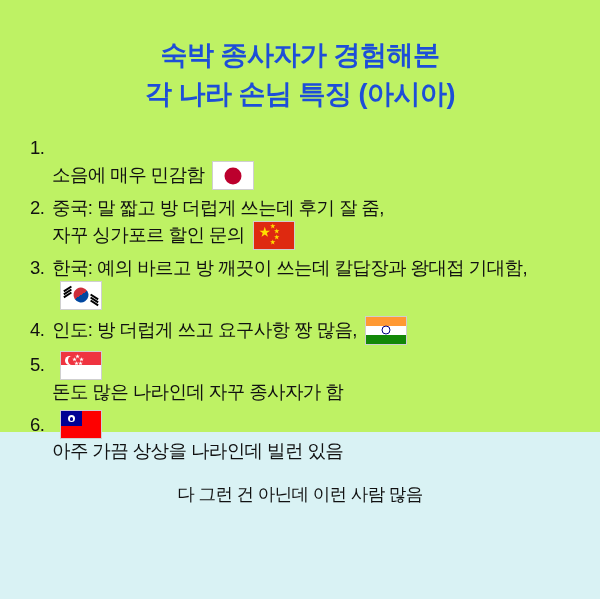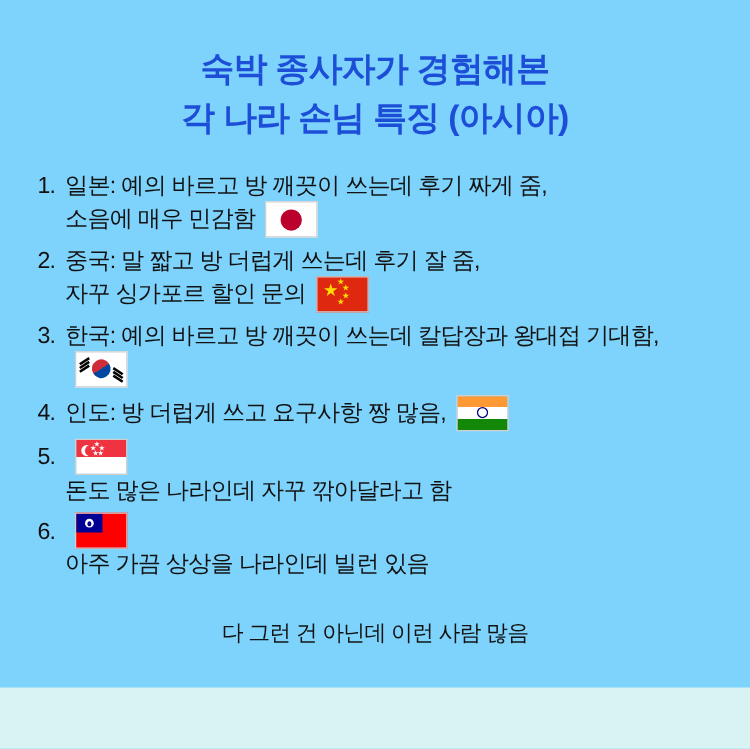--- a/index.html
+++ b/index.html
@@ -9,24 +9,24 @@
   body {
     width: 600px;
     height: 599px;
     background: #d9f2f4;
     font-family: "Liberation Sans", sans-serif;
     overflow: hidden;
   }
   .card {
     position: relative;
     width: 600px;
-    height: 550px;
+    height: 432px;
     box-sizing: border-box;
     padding: 36px 24px 20px 24px;
-    background: #7dd3fc;
+    background: #bef264;
   }
   .title-block {
     text-align: center;
     color: #1d4ed8;
     font-weight: bold;
     font-size: 27px;
     line-height: 1.45;
     letter-spacing: -0.5px;
     margin-bottom: 22px;
   }
@@ -195,39 +195,38 @@
     left: 1.6px; top: 1.6px;
     width: 3.8px; height: 3.8px;
     border-radius: 50%;
     background: #000095;
   }
   .footer {
     text-align: center;
     color: #111111;
     font-size: 17.5px;
     letter-spacing: -0.6px;
-    margin-top: 30px;
+    margin-top: 18px;
   }
 </style>
 </head>
 <body>
 
 <div class="card">
 
   <div class="title-block">
     <span class="title-line">숙박 종사자가 경험해본</span>
     <span class="title-line">각 나라 손님 특징 (아시아)</span>
   </div>
 
   <ul class="list">
 
     <li class="item">
       <div class="line-1">
         <span class="num">1.</span>
-        <span class="txt">일본: 예의 바르고 방 깨끗이 쓰는데 후기 짜게 줌,</span>
       </div>
       <div class="line-2">
         <span class="txt">소음에 매우 민감함</span>
         <span class="flag flag-jp"></span>
       </div>
     </li>
 
     <li class="item">
       <div class="line-1">
         <span class="num">2.</span>
@@ -277,21 +276,21 @@
         <span class="flag flag-sg">
           <span class="moon"></span>
           <span class="st p1">★</span>
           <span class="st p2">★</span>
           <span class="st p3">★</span>
           <span class="st p4">★</span>
           <span class="st p5">★</span>
         </span>
       </div>
       <div class="line-2">
-        <span class="txt">돈도 많은 나라인데 자꾸 깎아달라고 함</span>
+        <span class="txt">돈도 많은 나라인데 자꾸 종사자가 함</span>
       </div>
     </li>
 
     <li class="item">
       <div class="line-1">
         <span class="num">6.</span>
         <span class="flag flag-tw">
           <span class="canton"></span>
           <span class="sun"></span>
         </span>

